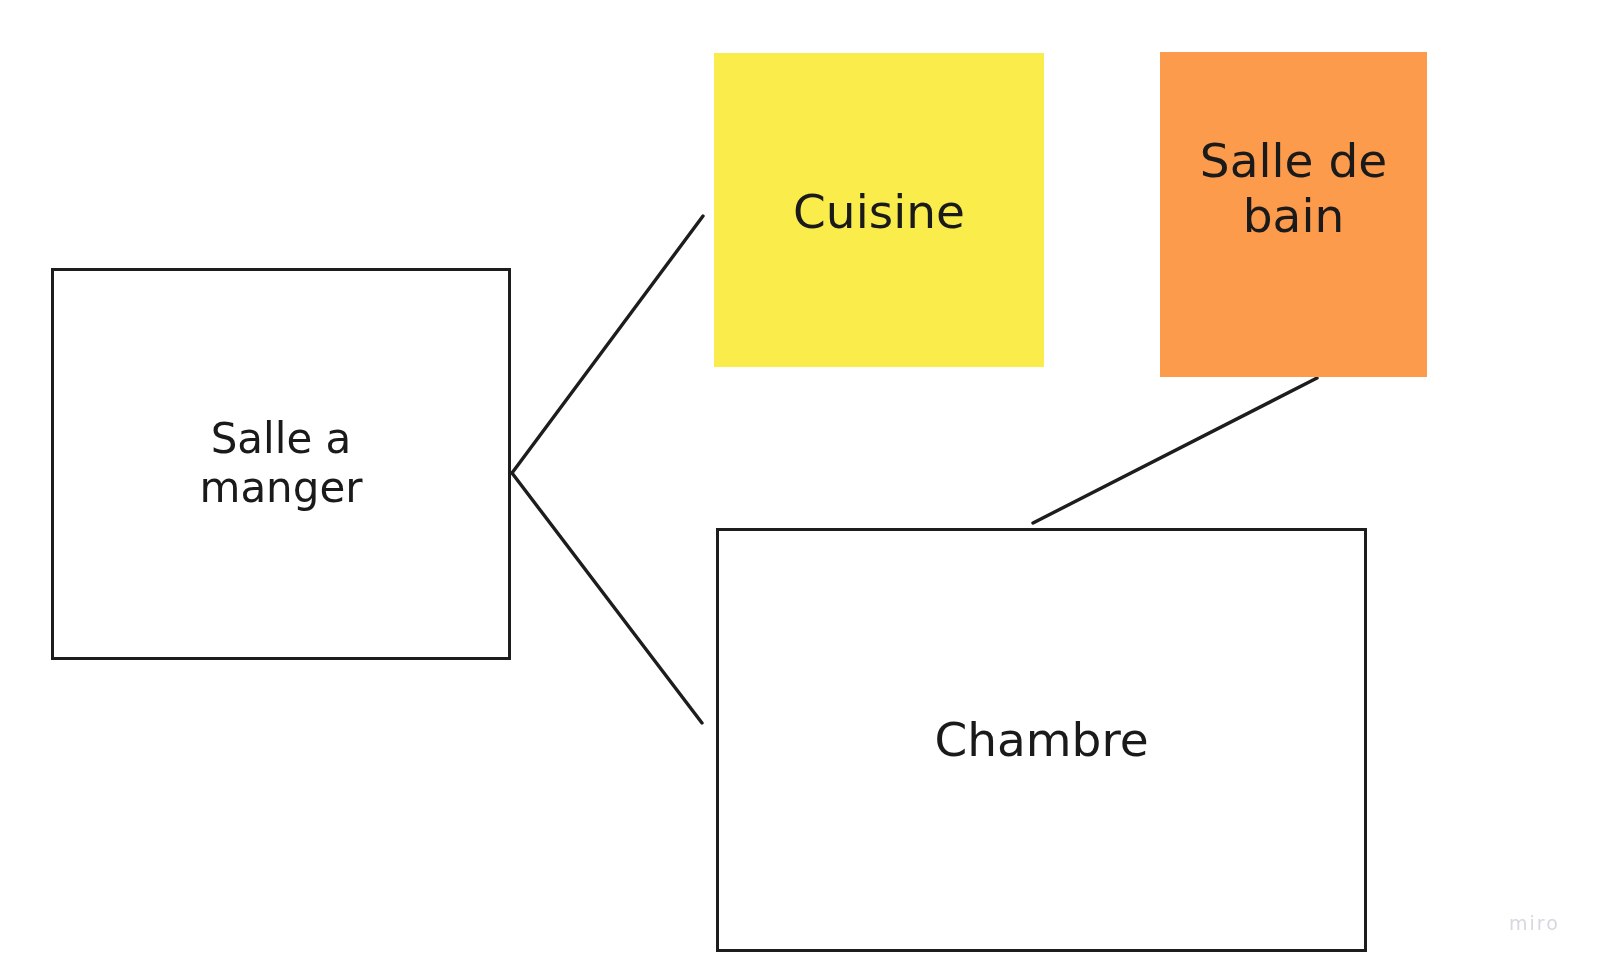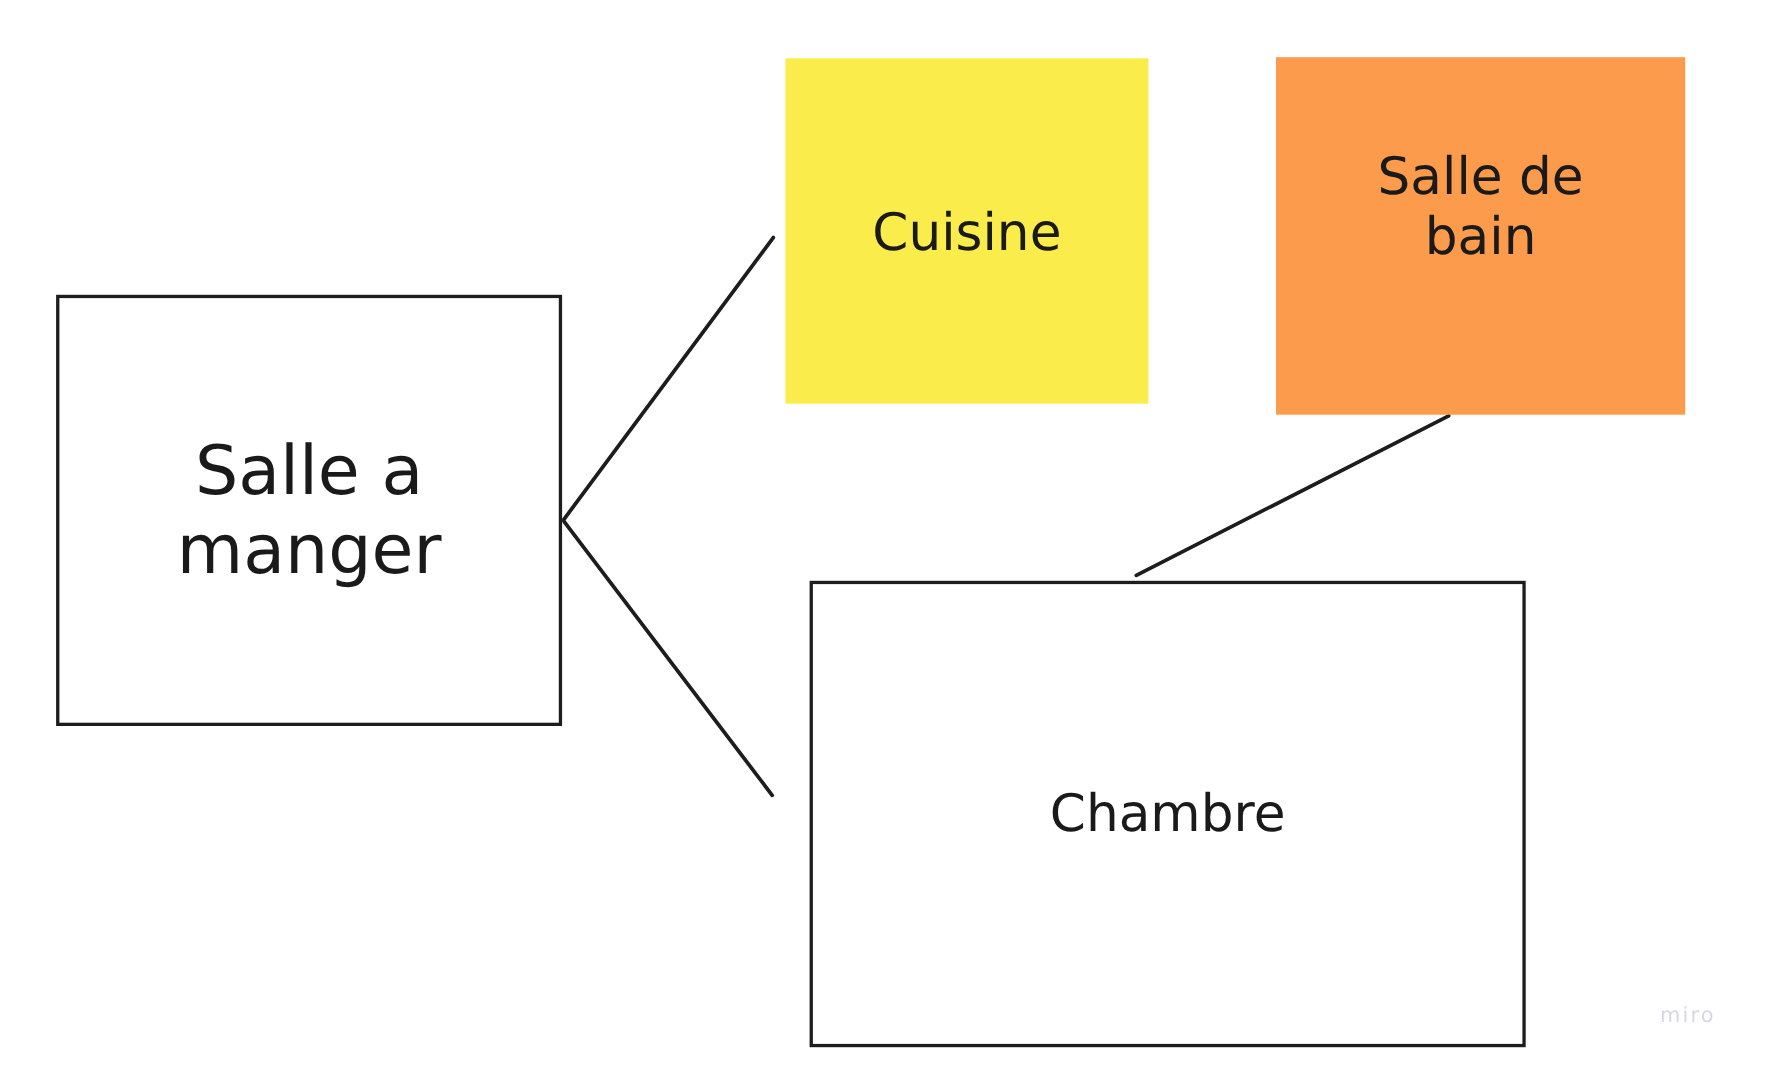--- a/index.html
+++ b/index.html
@@ -44,40 +44,40 @@
   }
   .node-label {
     display: block;
     width: 100%;
     white-space: pre-line;
   }
 
   
   #node-salle-a-manger {
     left: 51px;  top: 268px;  width: 460px;  height: 392px;
-    font-size: 62px;
+    font-size: 42px;
   }
   #node-salle-a-manger .node-label { padding: 0 26px; }
 
   #node-cuisine {
     left: 703px; top: 53px;   width: 330px;  height: 314px;
     font-size: 47px;
     align-items: flex-start;
   }
   #node-cuisine .node-label { padding-top: 132px; }
 
   #node-salle-de-bain {
-    left: 1160px; top: 52px;  width: 372px;  height: 325px;
+    left: 1160px; top: 52px;  width: 267px;  height: 325px;
     font-size: 47px;
     align-items: flex-start;
   }
   #node-salle-de-bain .node-label { padding-top: 82px; padding-left: 6px; padding-right: 6px; }
 
   #node-chambre {
-    left: 736px; top: 528px;  width: 651px;  height: 424px;
+    left: 716px; top: 528px;  width: 651px;  height: 424px;
     font-size: 47px;
   }
 
   .watermark {
     position: absolute;
     left: 1509px;
     top: 912px;
     font-size: 19px;
     letter-spacing: 2px;
     color: #d7d7e1;

